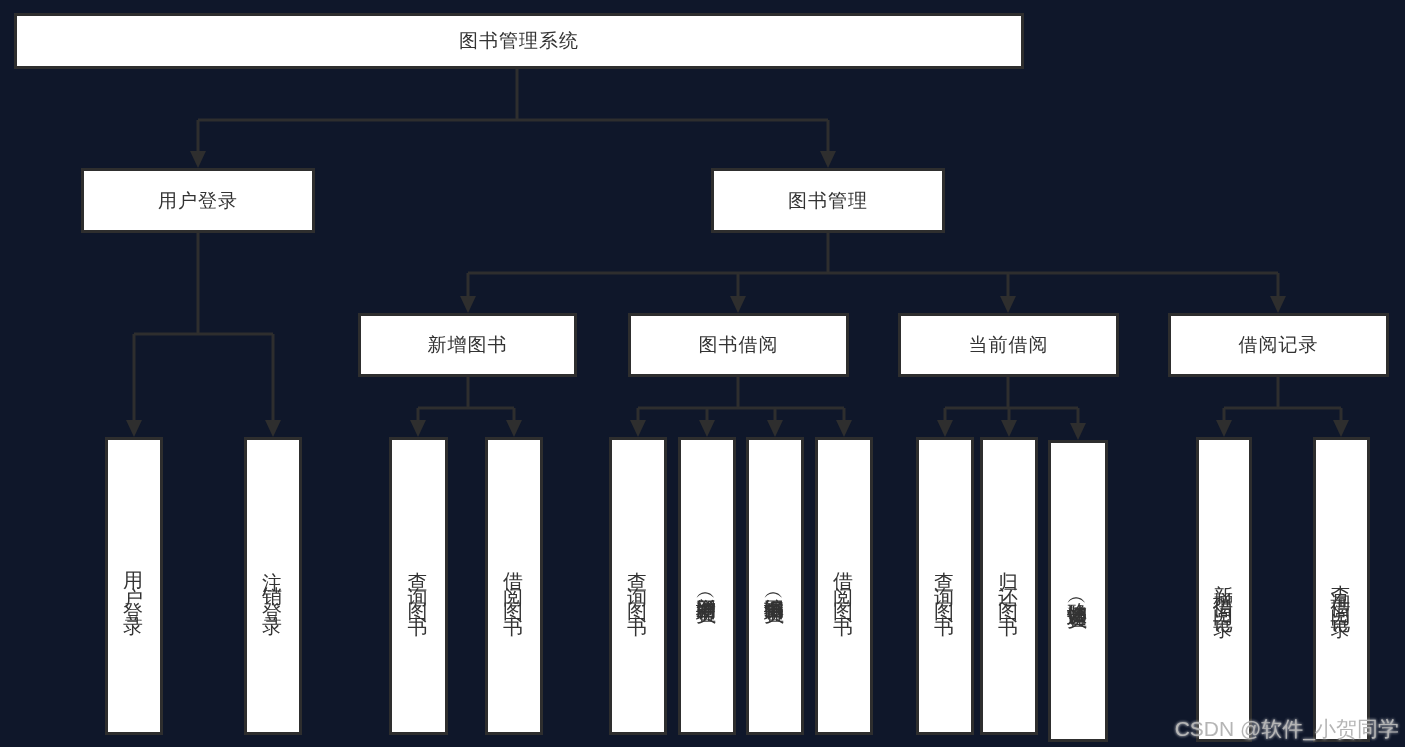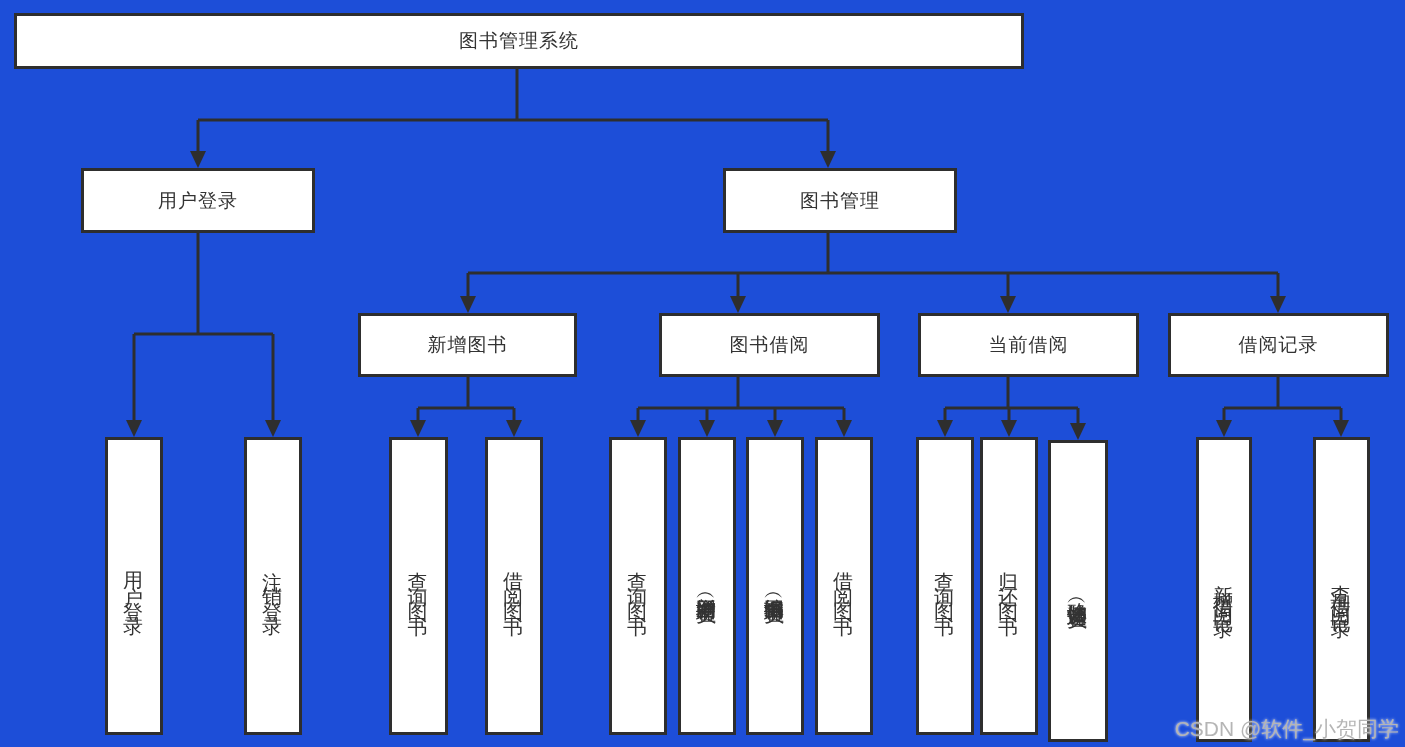--- a/index.html
+++ b/index.html
@@ -1,19 +1,19 @@
 <!DOCTYPE html>
 <html><head>
 <meta charset="utf-8">
 <style>
   html,body{margin:0;padding:0;background:#ffffff;}
   .stage{
     position:relative;
     width:1405px;height:747px;
-    background:#1d4ed8;
+    background:#0f172a;
     font-family:"Liberation Sans","DejaVu Sans",sans-serif;
     overflow:hidden;
   }
   .wires{position:absolute;left:0;top:0;width:1405px;height:747px;}
   .box{
     position:absolute;
     background:#ffffff;
     border:3px solid #2e2e2e;
     box-sizing:border-box;
     display:flex;align-items:center;justify-content:center;
@@ -74,25 +74,25 @@
       <polygon points="1001,420 1017,420 1009,437"></polygon>
       <polygon points="1070,423 1086,423 1078,440"></polygon>
       <polygon points="1216,420 1232,420 1224,437"></polygon>
       <polygon points="1333,420 1349,420 1341,437"></polygon>
     </g>
   </svg>
 
   <div class="box" style="left:14px;top:13px;width:1010px;height:56px;">图书管理系统</div>
 
   <div class="box" style="left:81px;top:168px;width:234px;height:65px;">用户登录</div>
-  <div class="box" style="left:711px;top:168px;width:234px;height:65px;margin-left:12px;">图书管理</div>
+  <div class="box" style="left:711px;top:168px;width:234px;height:65px;">图书管理</div>
 
   <div class="box" style="left:358px;top:313px;width:219px;height:64px;">新增图书</div>
-  <div class="box" style="left:628px;top:313px;width:221px;height:64px;margin-left:31px;">图书借阅</div>
-  <div class="box" style="left:898px;top:313px;width:221px;height:64px;margin-left:20px;">当前借阅</div>
+  <div class="box" style="left:628px;top:313px;width:221px;height:64px;">图书借阅</div>
+  <div class="box" style="left:898px;top:313px;width:221px;height:64px;">当前借阅</div>
   <div class="box" style="left:1168px;top:313px;width:221px;height:64px;text-align:center;">借阅记录</div>
 
   <div class="box vbox" style="left:105px;top:437px;width:58px;height:298px;">
     <span class="vtext ls-wide">用户登录</span>
   </div>
   <div class="box vbox" style="left:244px;top:437px;width:58px;height:298px;">
     <span class="vtext ls-wide">注销登录</span>
   </div>
 
   <div class="box vbox" style="left:389px;top:437px;width:59px;height:298px;">

